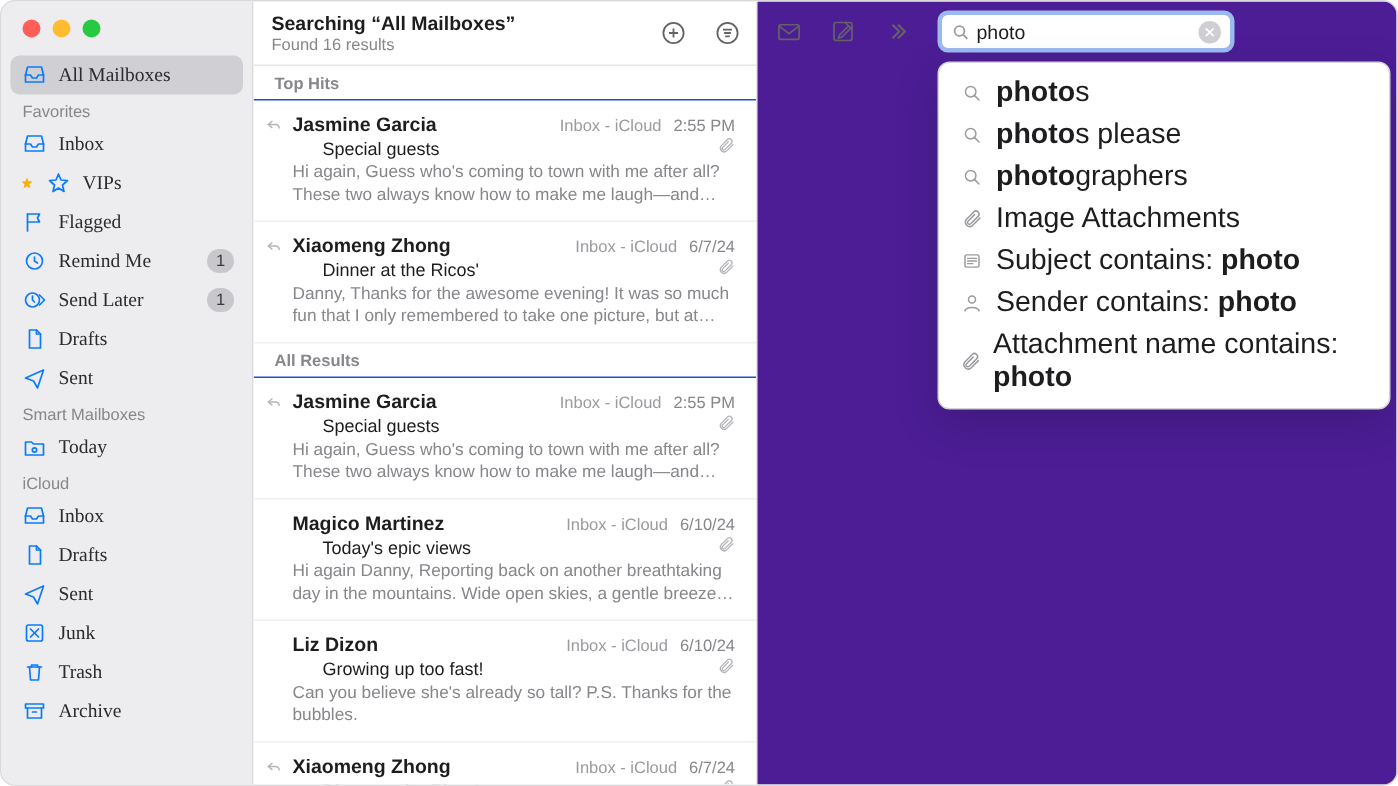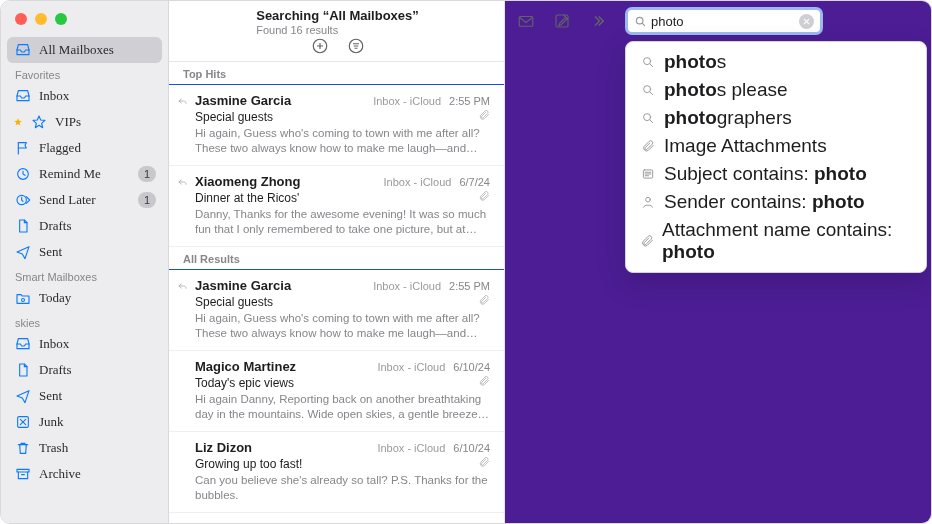--- a/index.html
+++ b/index.html
@@ -99,21 +99,20 @@
     display: flex;
     flex-direction: column;
     background: #fff;
     overflow: hidden;
   }
   .listcol-header {
     display: flex;
     align-items: center;
     padding: 7px 10px 6px 12px;
     border-bottom: 1px solid #e5e5e8;
-    flex-direction: column;
   }
   .listcol-header .titles {
     flex: 1;
     display: flex;
     flex-direction: column;
     line-height: 1.2;
   }
   .listcol-header .title {
     font-weight: 600;
   }
@@ -160,20 +159,21 @@
     margin-right: 8px;
   }
   .msg .date {
     font-size: 11px;
     color: #86868b;
   }
   .msg .row2 {
     display: flex;
     align-items: baseline;
     margin-top: 1px;
+    margin-left: 20px;
   }
   .msg .subject {
     font-size: 12px;
     color: #1d1d1f;
     flex: 1;
   }
   .msg .clip {
     color: #b4b4b9;
     font-size: 11px;
   }
@@ -339,21 +339,21 @@
         <div class="section-heading">Smart Mailboxes</div>
         <div class="nav-item">
           <span class="icon">
             <svg width="16" height="16" viewBox="0 0 24 24" fill="none" stroke="#0a7bff" stroke-width="1.7" stroke-linecap="round" stroke-linejoin="round">
               <path d="M3 7h6l2 2h10v11H3z"></path>
               <circle cx="12" cy="15" r="2.2"></circle>
             </svg>
           </span>
           <span class="label">Today</span>
         </div>
-        <div class="section-heading">skies</div>
+        <div class="section-heading">iCloud</div>
         <div class="nav-item">
           <span class="icon">
             <svg width="16" height="16" viewBox="0 0 24 24" fill="none" stroke="#0a7bff" stroke-width="1.7" stroke-linecap="round" stroke-linejoin="round">
               <path d="M3 12l2-8h14l2 8"></path>
               <path d="M3 12v7h18v-7"></path>
               <path d="M3 12h5l2 3h4l2-3h5"></path>
             </svg>
           </span>
           <span class="label">Inbox</span>
         </div>

